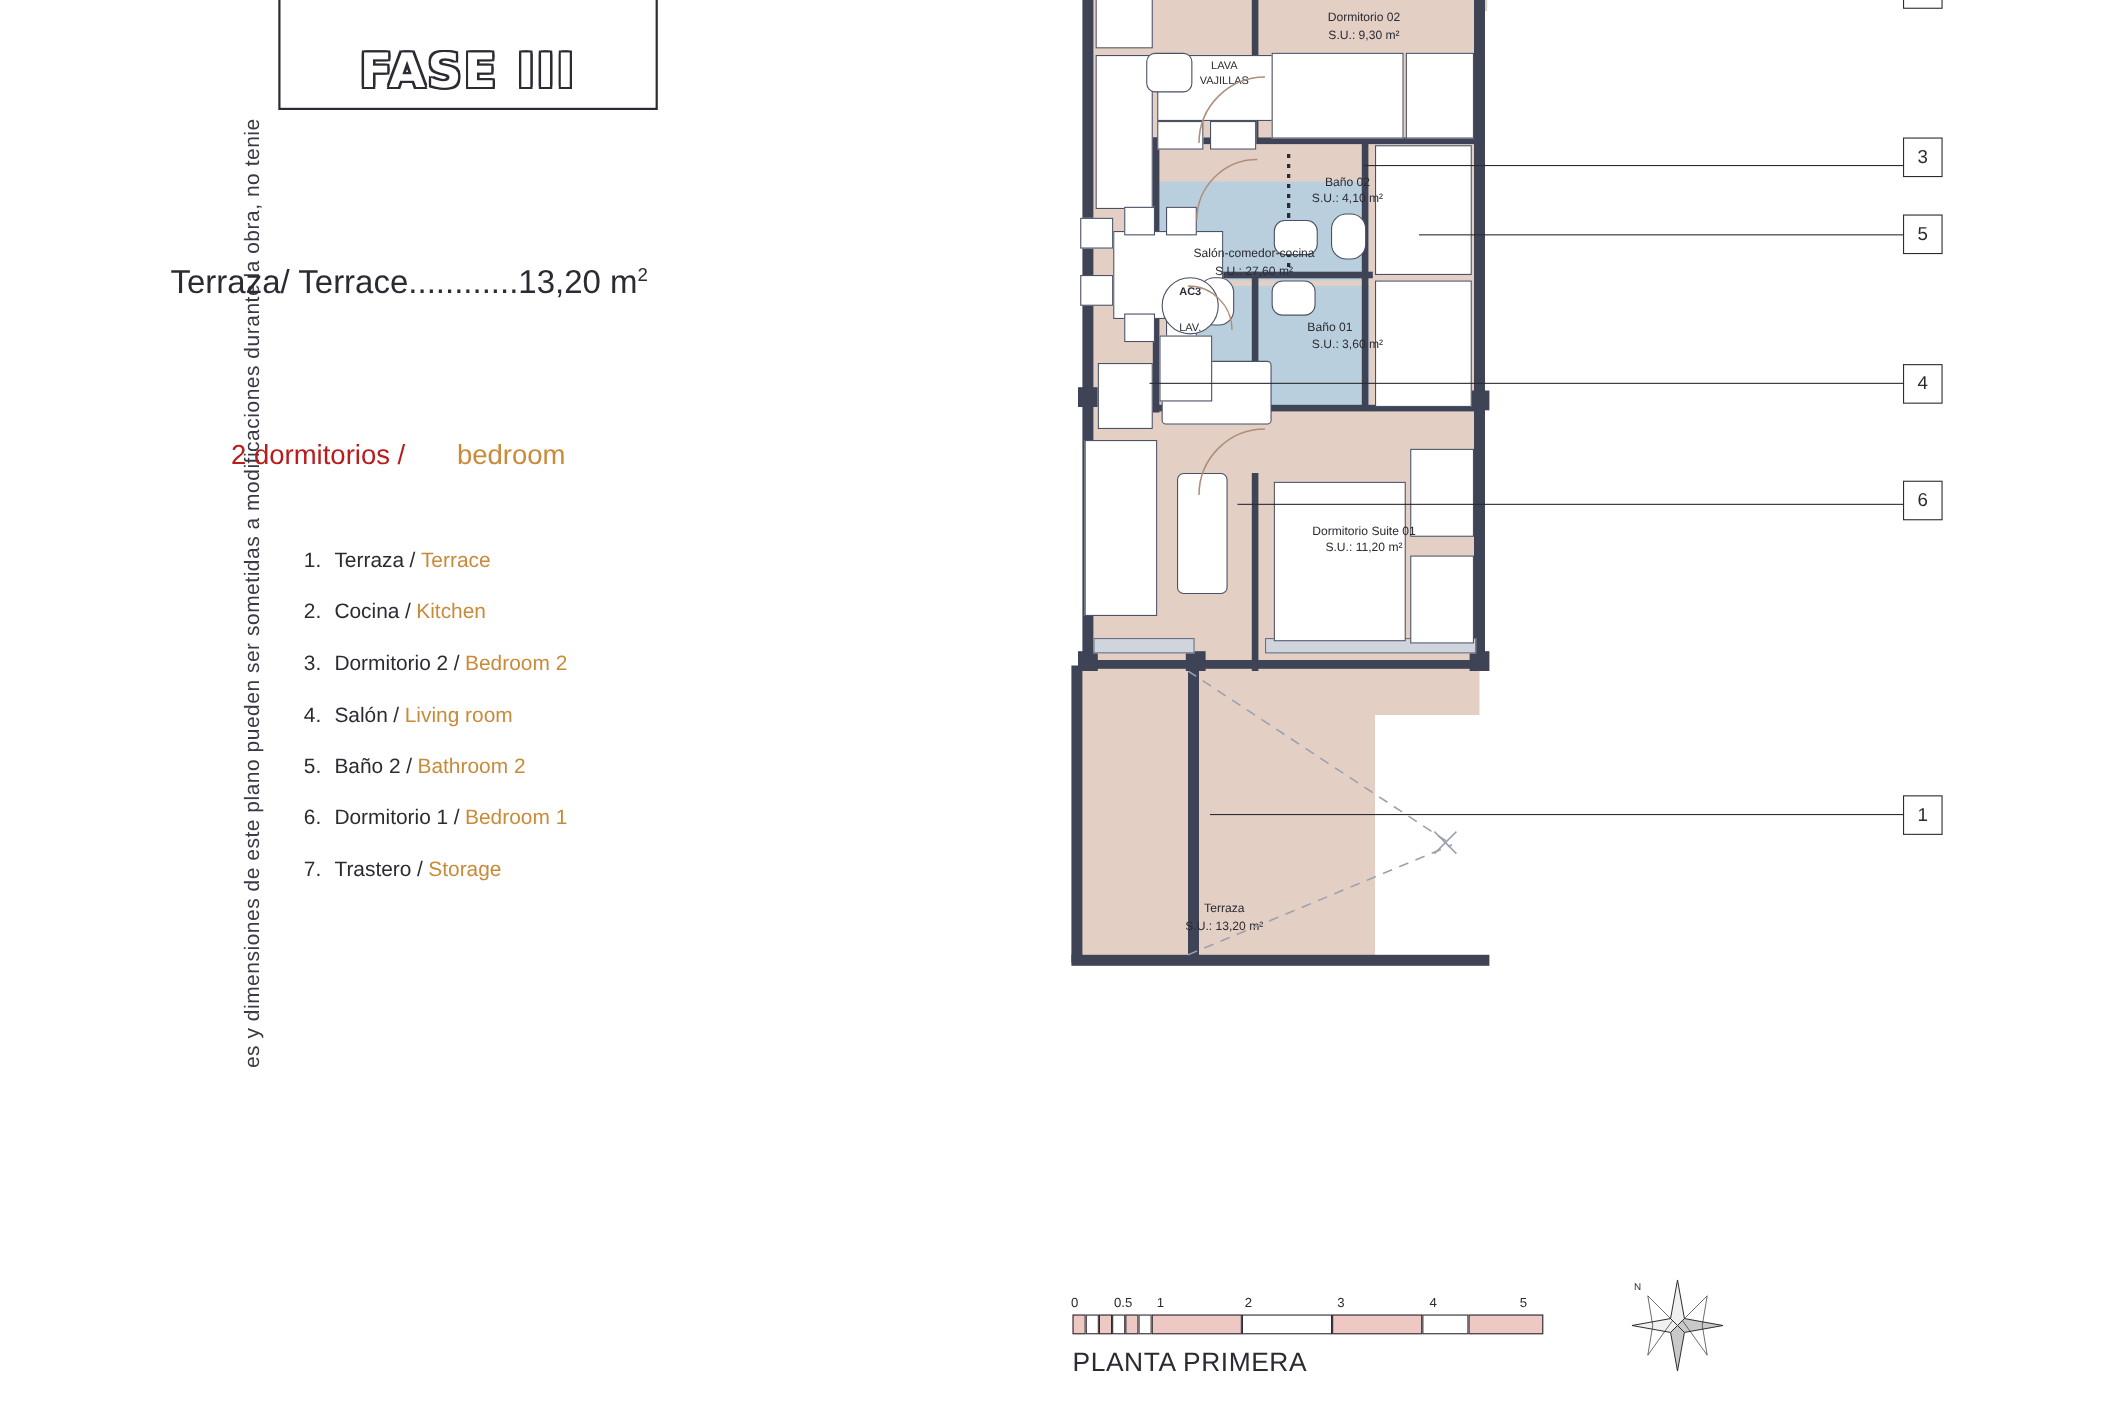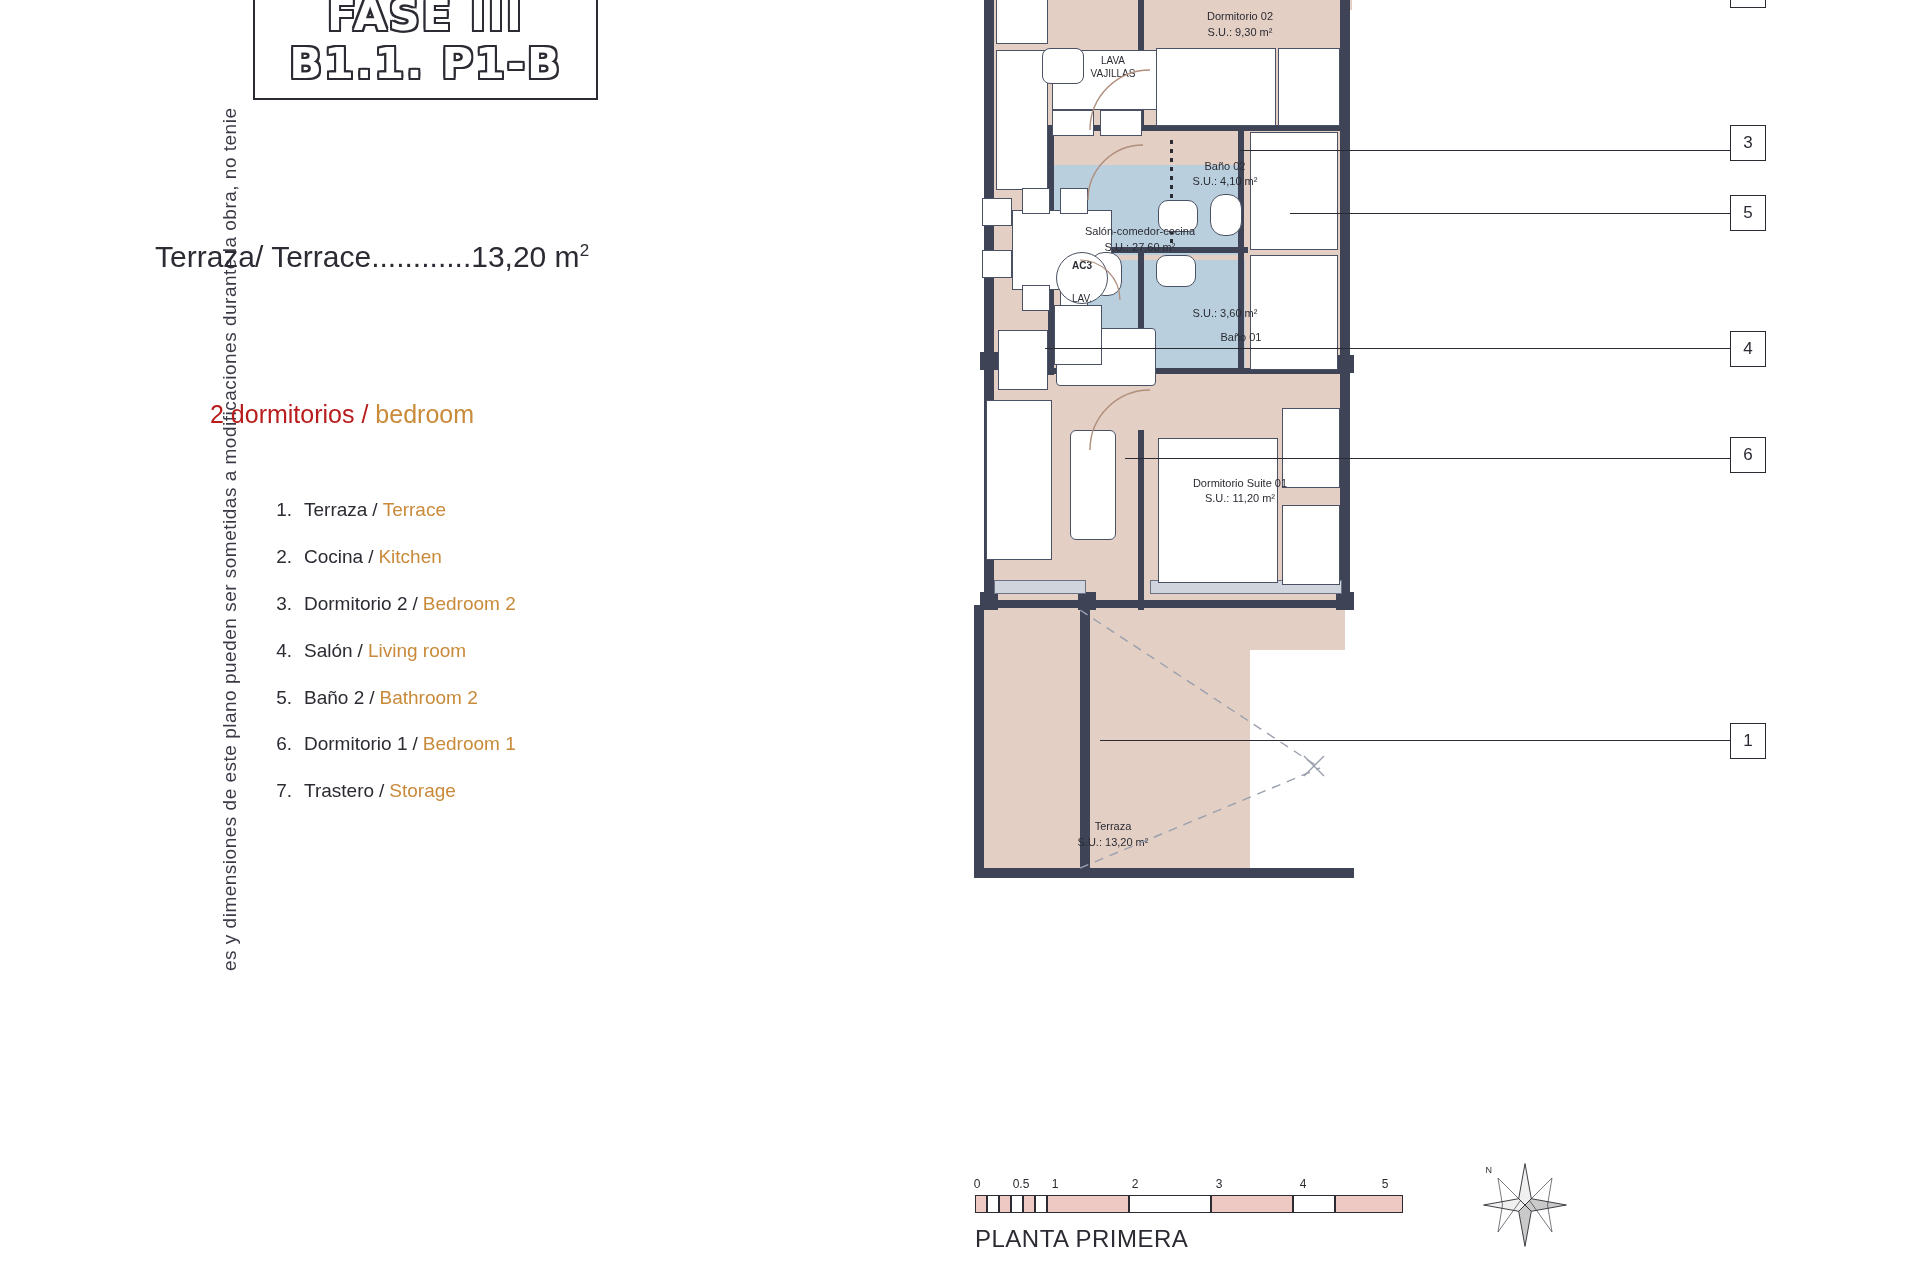--- a/index.html
+++ b/index.html
@@ -55,21 +55,21 @@
        0 -2px 0 #2b2b33, 0 2px 0 #2b2b33,
       -2px 0 0 #2b2b33, 2px 0 0 #2b2b33;
     line-height:1.15;
   }
 
   
   .area-line{position:absolute;font-size:30px;color:#2b2b33;white-space:nowrap;}
   .area-line sup{font-size:17px;vertical-align:super;}
   .bedrooms{position:absolute;left:210px;top:400px;font-size:25px;}
   .bedrooms .es{color:#b91c1c;}
-  .bedrooms .en{color:#c98a3a;}
+  .bedrooms .en{color:#c98a3a;margin-left:40px;}
 
   
   .legend{position:absolute;left:258px;top:500px;width:420px;}
   .legend-item{
     display:flex;font-size:19px;margin-bottom:26px;line-height:1.1;
   }
   .legend-num{width:34px;text-align:right;margin-right:12px;color:#2b2b33;}
   .legend-es{color:#2b2b33;}
   .legend-sep{color:#2b2b33;padding:0 5px;}
   .legend-en{color:#c98a3a;}
@@ -103,21 +103,20 @@
 </style>
 </head>
 <body>
 
 <div class="wrap">
 
   <div class="vertical-note">es y dimensiones de este plano pueden ser sometidas a modificaciones durante la obra, no tenie</div>
 
   <div class="title-box">
     <div class="t1">FASE III</div>
-    <div class="t2">B1.1. P1-B</div>
   </div>
 
   <div class="area-line" style="left:155px;top:240px;">
     <span>Terraza/ Terrace............13,20 m</span><sup>2</sup>
   </div>
 
   <div class="bedrooms">
     <span class="es">2 dormitorios / </span><span class="en">bedroom</span>
   </div>
 
@@ -258,21 +257,21 @@
 
     <div class="lbl" style="left:50px;top:265px;width:260px;">Salón-comedor-cocina</div>
     <div class="lbl" style="left:50px;top:281px;width:260px;">S.U.: 27,60 m²</div>
 
     <div class="lbl" style="left:200px;top:50px;width:160px;">Dormitorio 02</div>
     <div class="lbl" style="left:200px;top:66px;width:160px;">S.U.: 9,30 m²</div>
 
     <div class="lbl" style="left:200px;top:200px;width:130px;">Baño 02</div>
     <div class="lbl" style="left:200px;top:215px;width:130px;">S.U.: 4,10 m²</div>
 
-    <div class="lbl" style="left:216px;top:332px;width:130px;margin-top:39px;">Baño 01</div>
+    <div class="lbl" style="left:184px;top:332px;width:130px;">Baño 01</div>
     <div class="lbl" style="left:200px;top:347px;width:130px;">S.U.: 3,60 m²</div>
 
     <div class="lbl" style="left:190px;top:517px;width:180px;">Dormitorio Suite 01</div>
     <div class="lbl" style="left:190px;top:532px;width:180px;">S.U.: 11,20 m²</div>
 
     <div class="lbl" style="left:18px;top:860px;width:270px;">Terraza</div>
     <div class="lbl" style="left:18px;top:876px;width:270px;">S.U.: 13,20 m²</div>
 
     <svg style="position:absolute;left:120px;top:650px;width:420px;height:270px;pointer-events:none">
       <line x1="0" y1="0" x2="240" y2="158" stroke="#9aa0ae" stroke-width="1.4" stroke-dasharray="9 7"></line>

